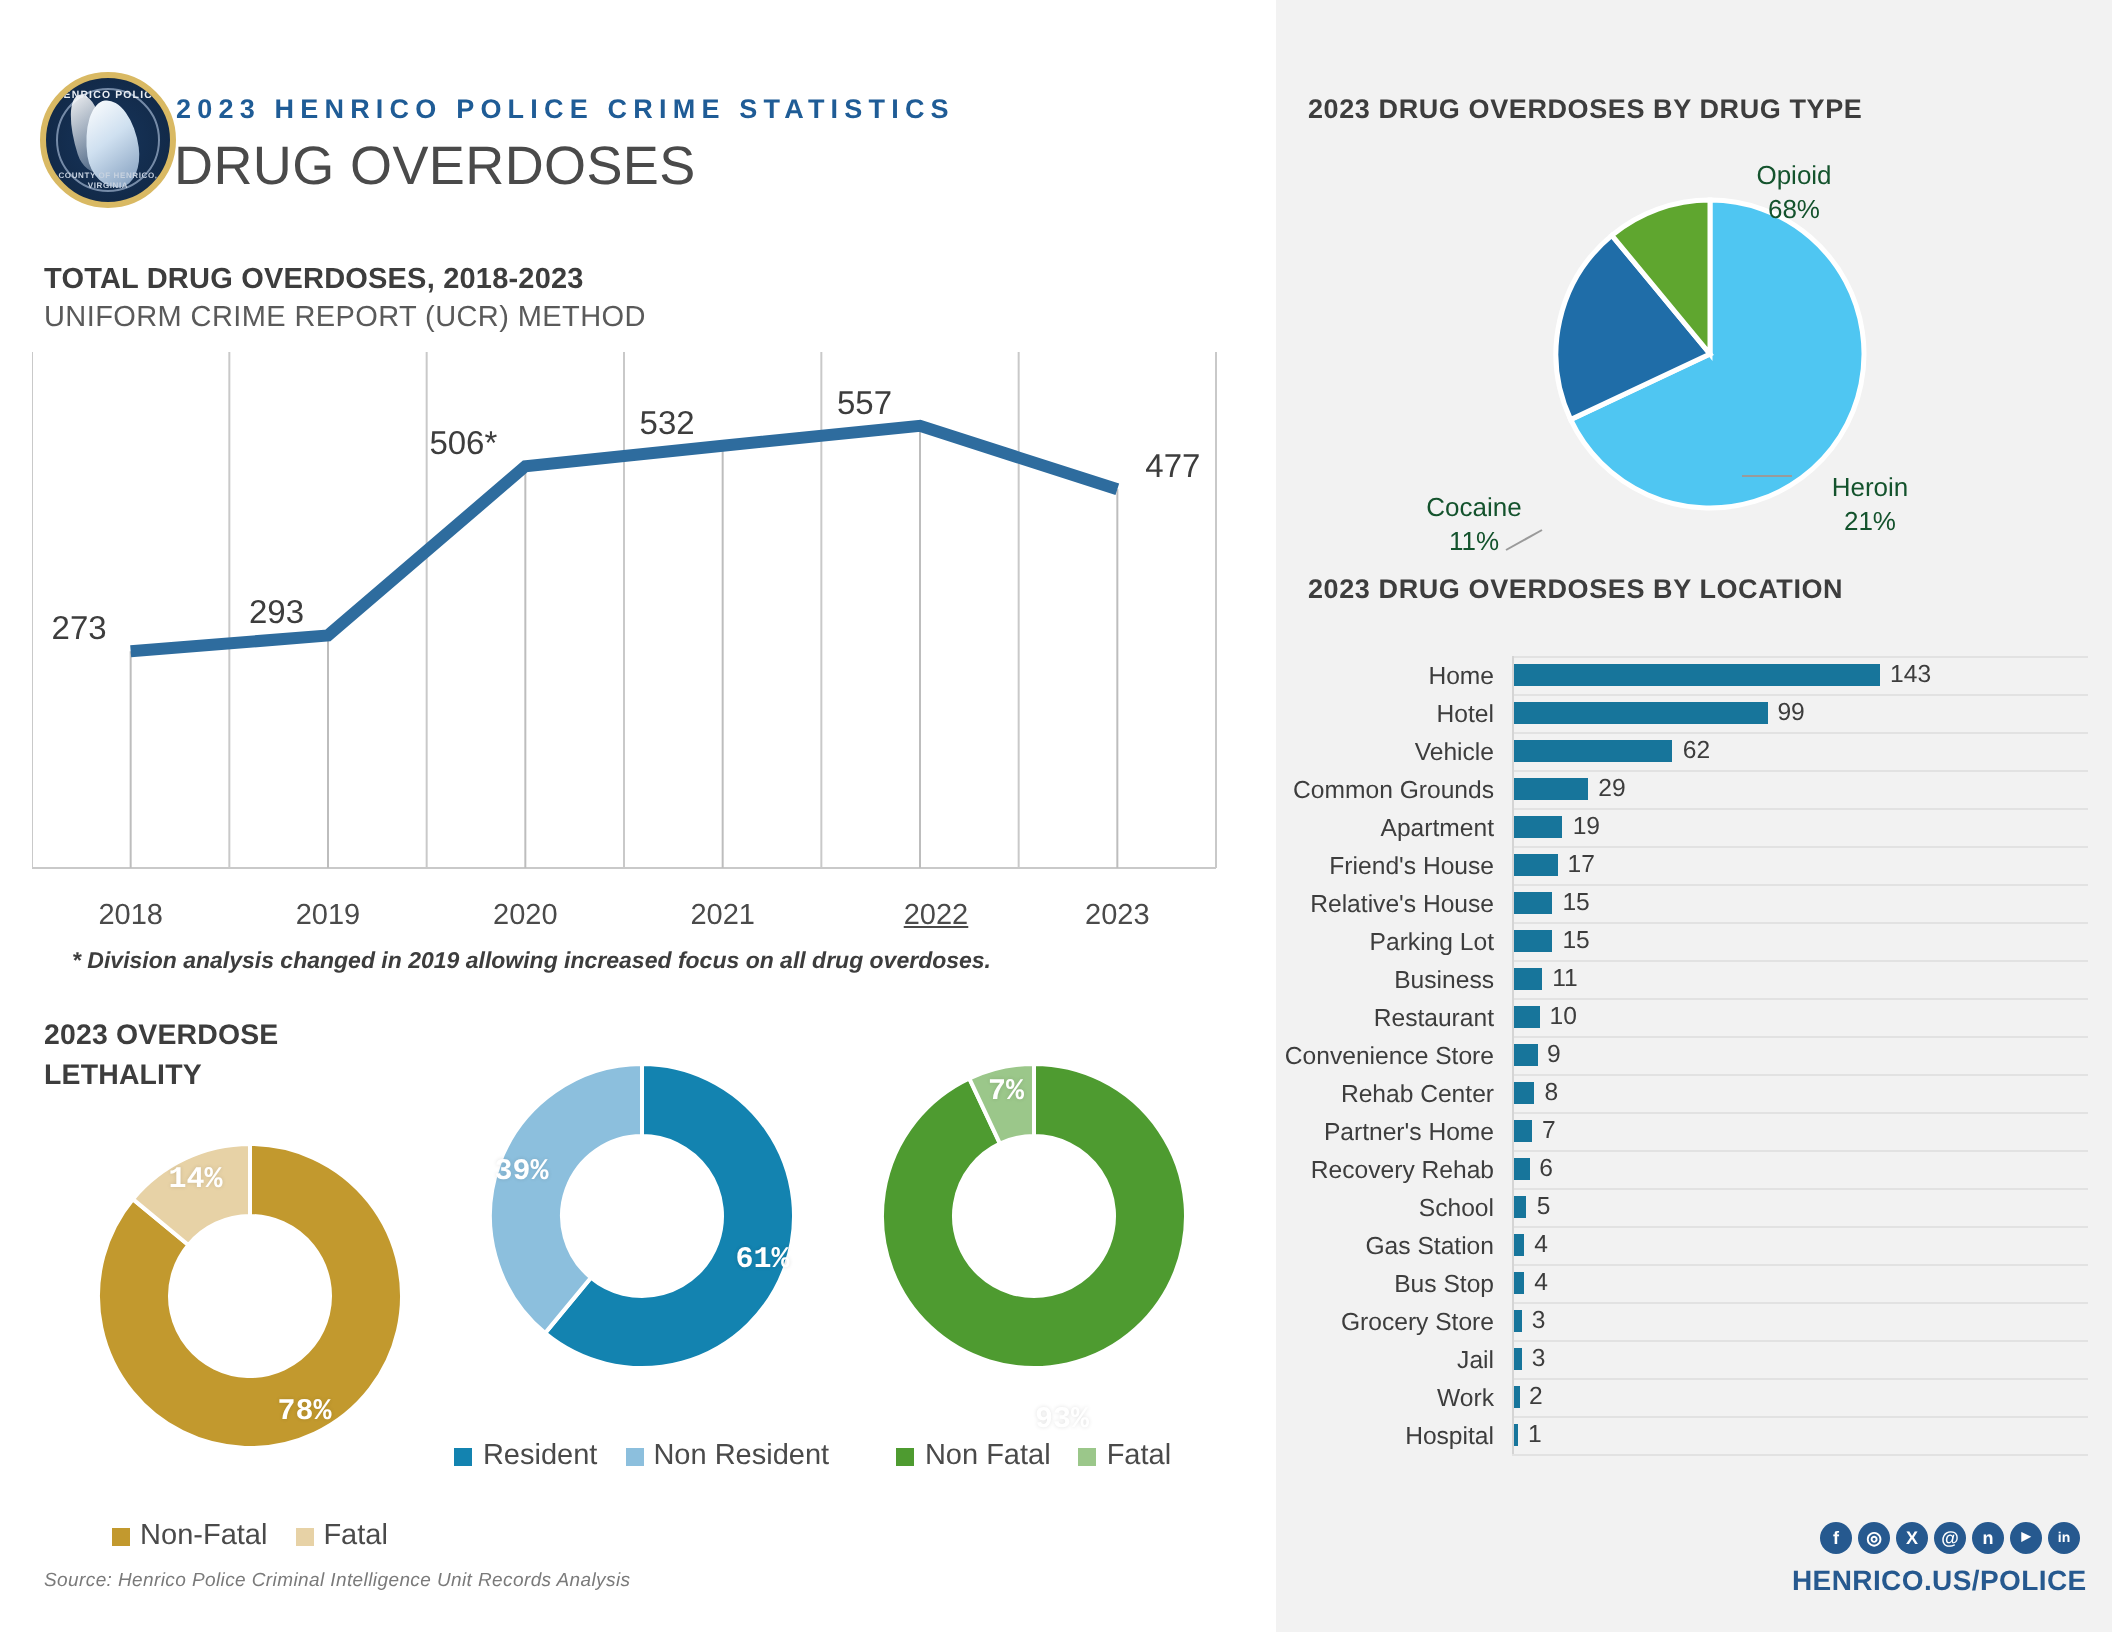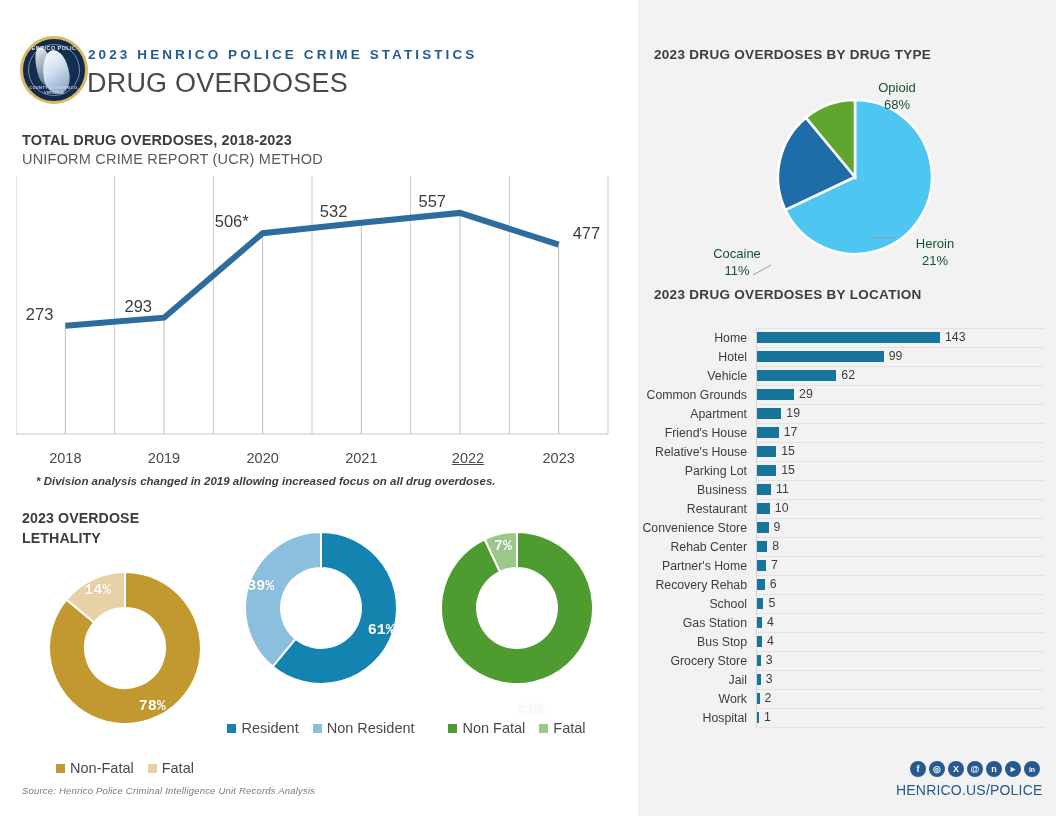--- a/index.html
+++ b/index.html
@@ -136,21 +136,21 @@
   
   .social { position: absolute; left: 910px; top: 761px; display: flex; gap: 3px; }
   .social .ic {
     width: 16px; height: 16px; border-radius: 50%; background: #26598f;
     color: #ffffff; font-size: 9px; font-weight: bold;
     display: flex; align-items: center; justify-content: center;
     line-height: 1;
   }
   .footer-url {
     position: absolute; left: 896px; top: 782px; width: 145px; text-align: center;
-    font-size: 14px; font-weight: normal; color: #26598f; letter-spacing: .2px;
+    font-size: 14px; font-weight: bold; color: #26598f; letter-spacing: .2px;
   }
 </style>
 </head>
 <body>
 
 <div id="page">
 
   <div class="right-panel"></div>
 
   <div class="header">

